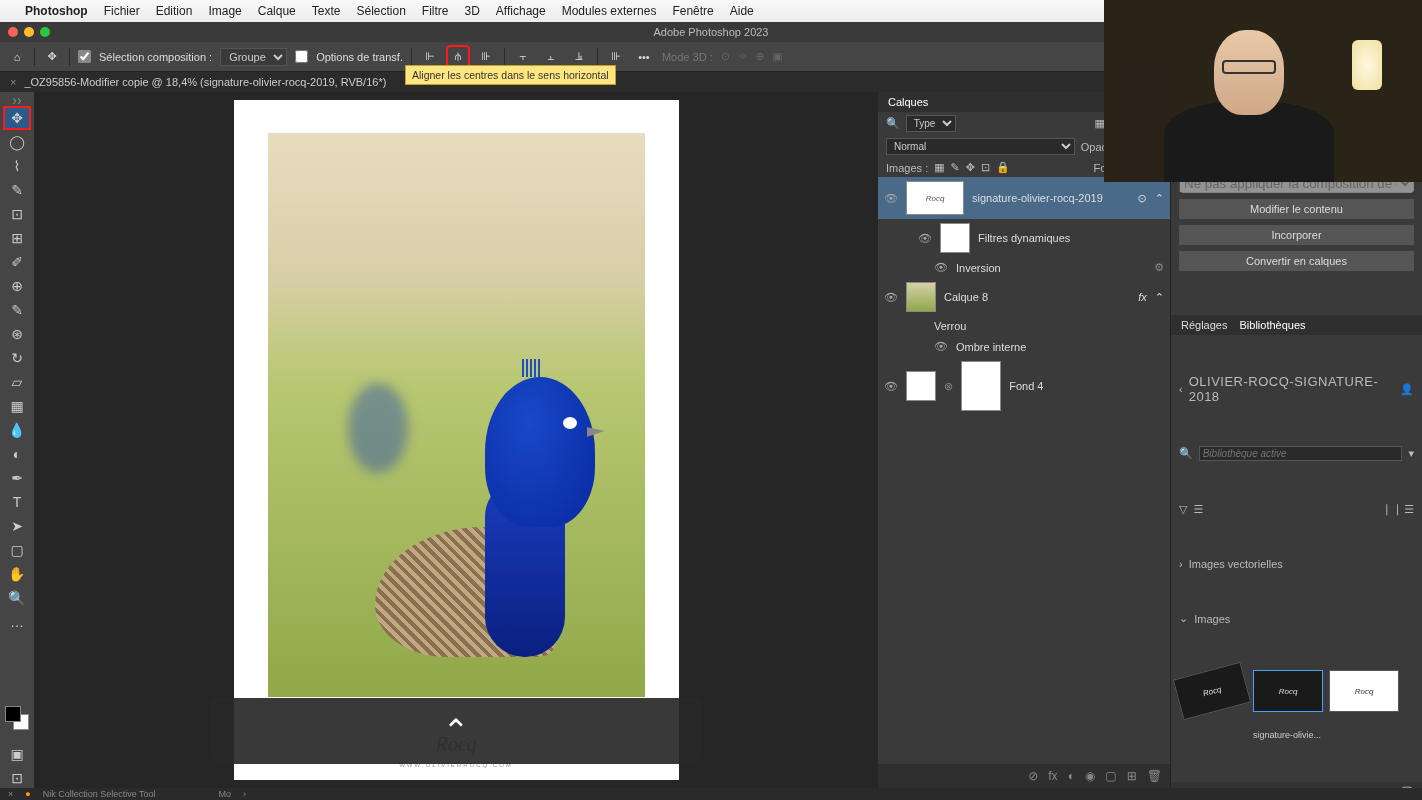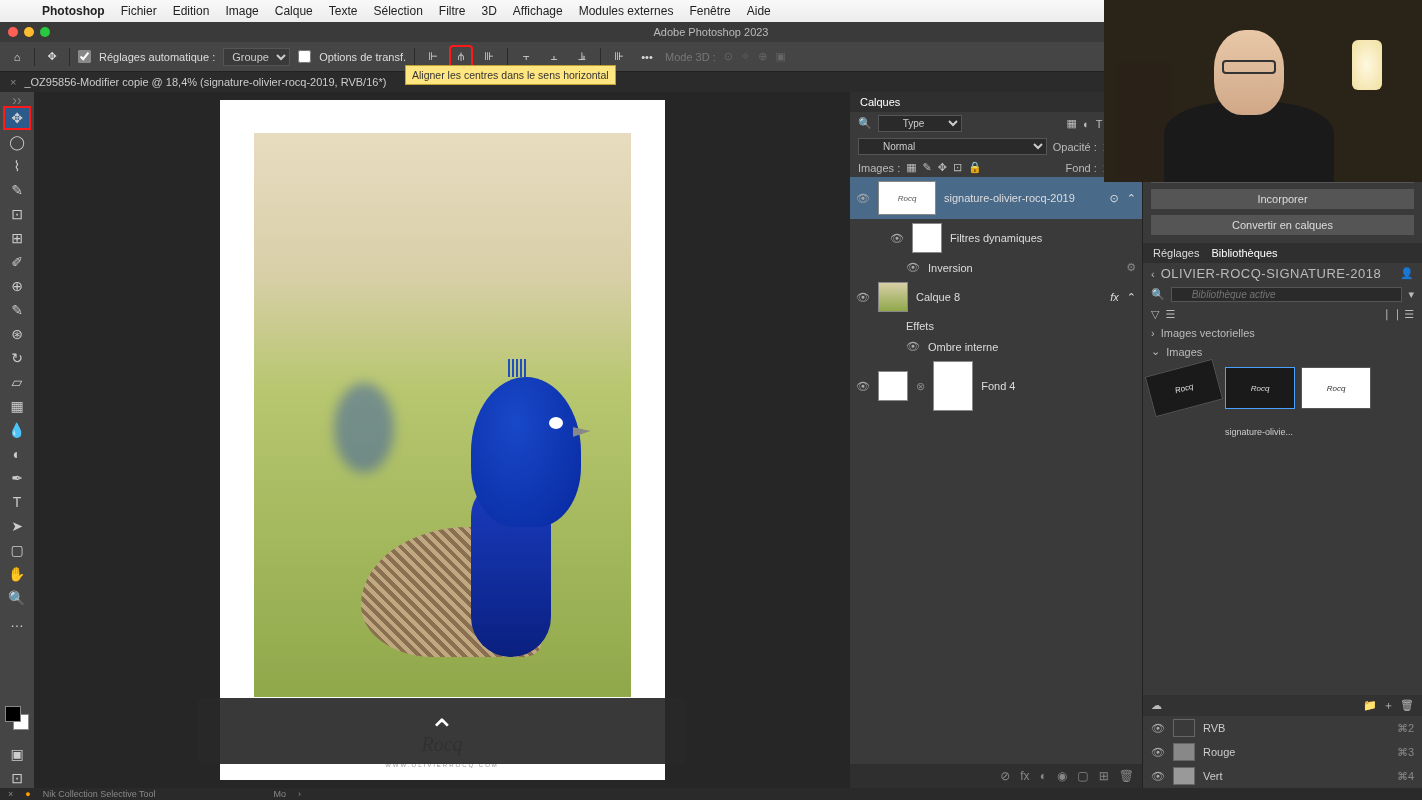--- a/index.html
+++ b/index.html
@@ -1,19 +1,19 @@
 <!DOCTYPE html>
 <html><head>
 <meta charset="utf-8">
 <style>
 * { margin:0; padding:0; box-sizing:border-box; font-family:-apple-system,BlinkMacSystemFont,"Segoe UI",sans-serif; }
 body { background:#323232; width:1422px; height:800px; overflow:hidden; position:relative; color:#ccc; font-size:11px; }
 
 
-.macbar { background:linear-gradient(#f9f9f9,#ececec); height:22px; display:flex; align-items:center; padding:0 26px; gap:16px; color:#222; font-size:12px; }
+.macbar { background:linear-gradient(#f9f9f9,#ececec); height:22px; display:flex; align-items:center; padding:0 9px; gap:16px; color:#222; font-size:12px; }
 .macbar .bold { font-weight:600; }
 .macbar .right { margin-left:auto; display:flex; gap:10px; font-size:13px; }
 .apple { font-size:14px; }
 
 
 .wintitle { background:#3a3a3a; height:20px; display:flex; align-items:center; color:#bbb; font-size:11px; position:relative; }
 .wintitle .dots { display:flex; gap:6px; padding:0 8px; }
 .dot { width:10px; height:10px; border-radius:50%; }
 .dot.r{background:#ff5f57;} .dot.y{background:#febc2e;} .dot.g{background:#28c840;}
 .wintitle .title{ position:absolute; left:50%; transform:translateX(-50%); }
@@ -57,26 +57,26 @@
 .crest{position:absolute;top:-18px;right:55px;display:flex;gap:2px;}
 .crest span{width:2px;height:18px;background:#2050c0;display:block;}
 .signature{position:absolute;bottom:24px;left:50%;transform:translateX(-50%);font-family:cursive;color:#888;font-size:20px;font-style:italic;}
 .sig-sub{position:absolute;bottom:12px;left:50%;transform:translateX(-50%);font-size:6px;letter-spacing:2px;color:#999;}
 
 .notif{position:absolute;bottom:24px;left:50%;transform:translateX(-50%);width:490px;height:66px;background:rgba(40,40,40,0.92);border-radius:6px;display:flex;align-items:center;justify-content:center;color:#fff;font-size:32px;}
 
 
 .rpanel{display:flex;height:100%;}
 .lp{width:292px;background:#3a3a3a;display:flex;flex-direction:column;}
-.rp{width:280px;background:#3a3a3a;display:flex;flex-direction:column;border-left:1px solid #222;}
+.rp{width:252px;background:#3a3a3a;display:flex;flex-direction:column;border-left:1px solid #222;gap:36px;}
 
 .ptab{background:#2f2f2f;padding:4px 10px;font-size:11px;color:#ddd;display:flex;gap:12px;text-align:right;}
 .ptab .active{color:#fff;font-weight:500;}
 .prow{display:flex;align-items:center;padding:3px 8px;gap:6px;font-size:11px;color:#bbb;}
-.prow select,.prow input{background:#2a2a2a;border:1px solid #555;color:#ccc;font-size:10px;padding:1px 20px;}
+.prow select,.prow input{background:#2a2a2a;border:1px solid #555;color:#ccc;font-size:10px;padding:1px 3px;}
 .layers{flex:1;overflow:auto;background:#3a3a3a;}
 .layer{display:flex;align-items:center;padding:4px 6px;gap:8px;font-size:11px;color:#ddd;}
 .layer.sel{background:#4a6a8a;}
 .vis{width:14px;text-align:center;color:#aaa;}
 .thumb{width:58px;height:34px;background:#fff;border:1px solid #888;display:flex;align-items:center;justify-content:center;font-size:8px;color:#555;}
 .thumb.sq{width:30px;height:30px;}
 .thumb.peacock-t{background:linear-gradient(to bottom,#d8cfa8,#8fa84a);}
 .layer-footer{background:#2f2f2f;height:24px;display:flex;align-items:center;justify-content:flex-end;gap:10px;padding:0 8px;color:#888;font-size:12px;}
 
 .propbox{padding:8px;display:flex;flex-direction:column;gap:6px;}
@@ -140,21 +140,21 @@
   </div>
   <span class="title">Adobe Photoshop 2023</span>
 </div>
 
 <div class="optbar">
   <span class="ico">⌂</span>
   <span class="sep"></span>
   <span class="ico">✥</span>
   <span class="sep"></span>
   <input type="checkbox" checked="" style="">
-  <span>Réglages automatique :</span>
+  <span>Sélection composition :</span>
   <select><option>Groupe</option></select>
   <input type="checkbox" style="">
   <span>Options de transf.</span>
   <span class="sep"></span>
   <span class="align-btn">⊩</span>
   <span class="align-btn redbox">⫛</span>
   <span class="align-btn">⊪</span>
   <span class="sep"></span>
   <span class="align-btn">⫟</span>
   <span class="align-btn">⫠</span>
@@ -291,21 +291,21 @@
           <span style="margin-left:auto;color:#888">⚙</span>
         </div>
         <div class="layer">
           <span class="vis">👁</span>
           <div class="thumb sq peacock-t"></div>
           <span>Calque 8</span>
           <span style="margin-left:auto;font-style:italic">fx</span>
           <span>⌃</span>
         </div>
         <div class="layer" style="padding-left:56px">
-          <span>Effets</span>
+          <span>Verrou</span>
         </div>
         <div class="layer" style="padding-left:56px">
           <span class="vis">👁</span>
           <span>Ombre interne</span>
         </div>
         <div class="layer">
           <span class="vis">👁</span>
           <div class="thumb sq" style="background:#fff"></div>
           <span style="color:#888">⊗</span>
           <div class="thumb sq" style="background:#fff;width:40px;height:50px"></div>
@@ -406,21 +406,21 @@
         <span class="ch-sc">⌘4</span>
       </div>
     </div>
   </div>
 </div>
 
 <div class="status">
   <span>×</span>
   <span style="color:#ffa000">●</span>
   <span>Nik Collection Selective Tool</span>
-  <span style="margin-left:106px">Mo</span>
+  <span style="margin-left:51px">Mo</span>
   <span>›</span>
 </div>
 
 <div class="webcam">
   <div class="lamp"></div>
   <div class="chair"></div>
   <div class="person">
       <div class="shirt"></div>
       <div class="head"></div>
       <div class="glasses"></div>

